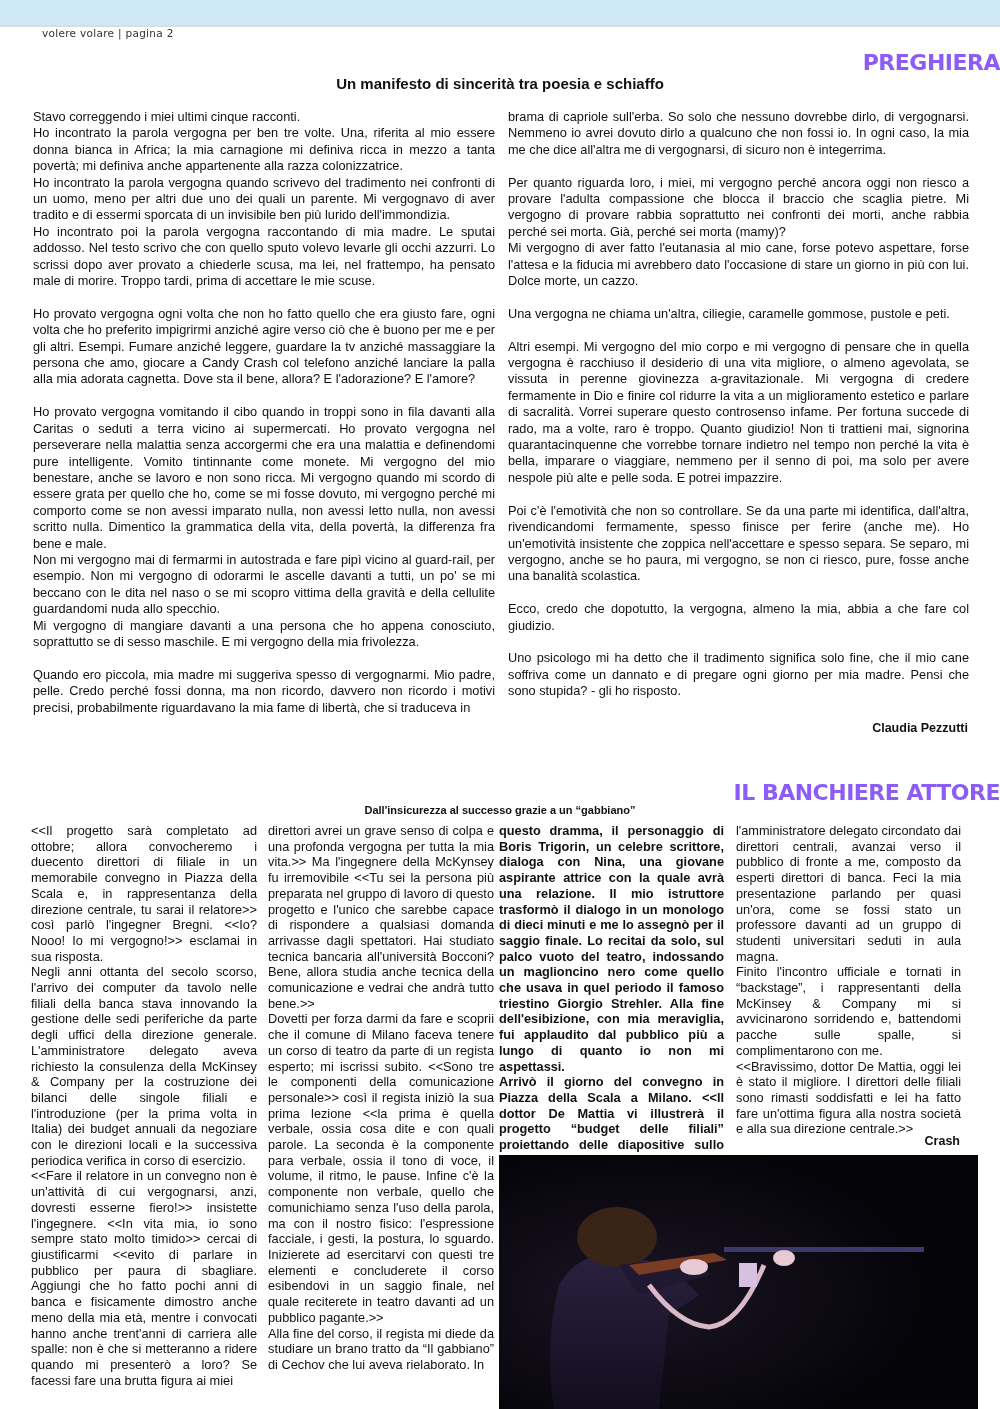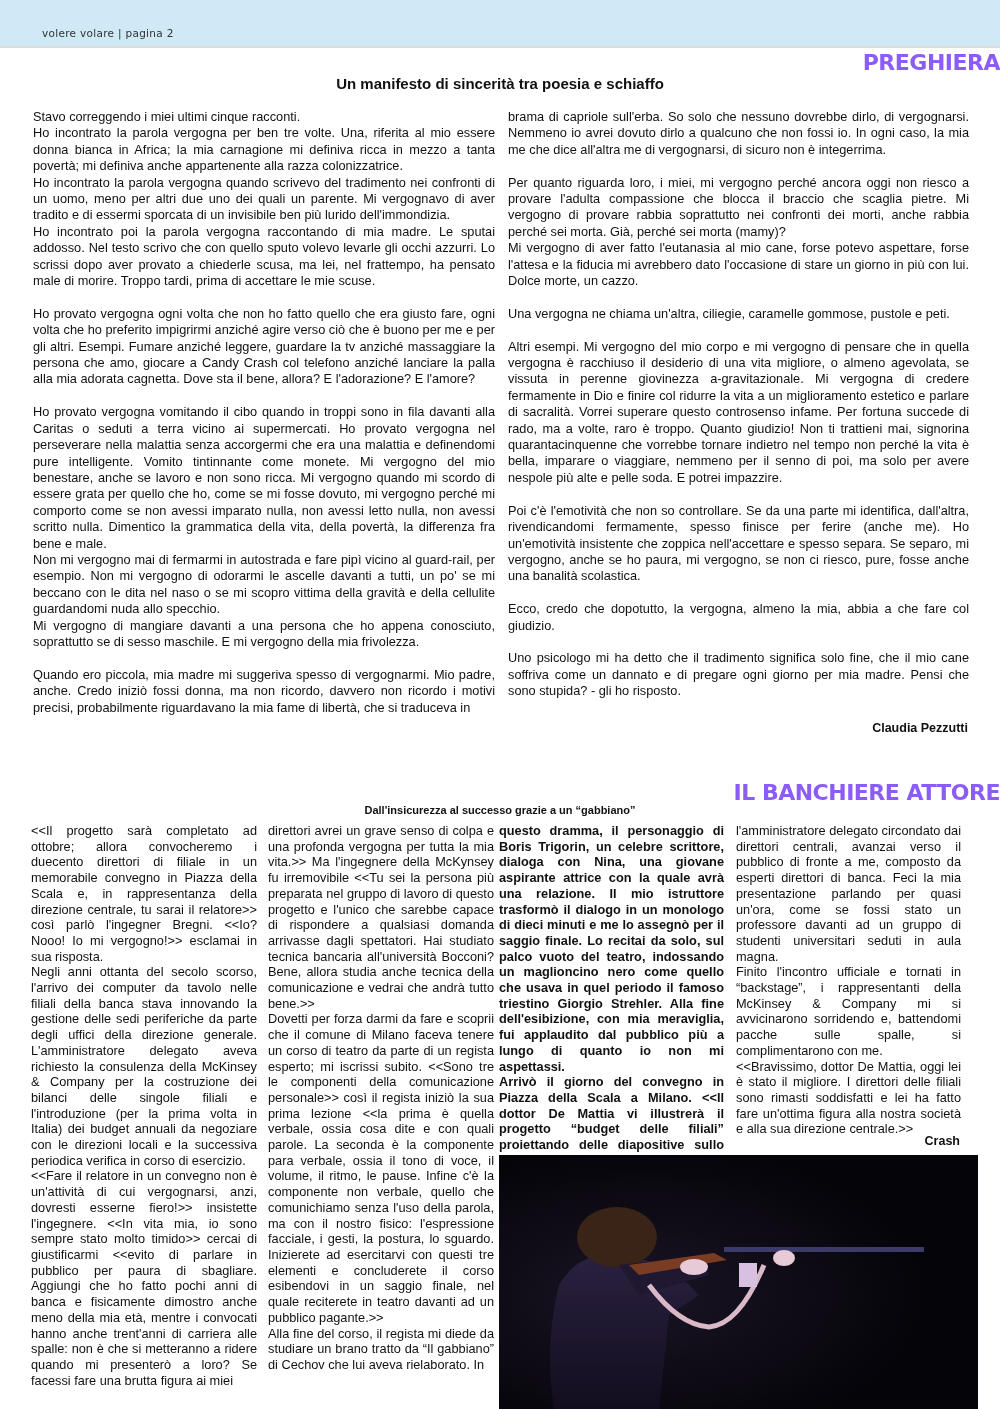--- a/index.html
+++ b/index.html
@@ -1,20 +1,20 @@
 <!DOCTYPE html>
 <html><head>
 <meta charset="utf-8">
 <style>
   * { margin:0; padding:0; box-sizing:border-box; }
   html, body { width:1000px; height:1409px; background:#ffffff; overflow:hidden; }
   body { position:relative; font-family:"Liberation Sans", sans-serif; color:#111; }
 
   .topbar {
-    position:absolute; left:0; top:0; width:1000px; height:48px;
+    position:absolute; left:0; top:0; width:1000px; height:27px;
     background:#cfe9f7; border-bottom:2px solid #dcdcdc;
   }
   .topbar .running-head {
     position:absolute; left:42px; top:27px; font-size:10.5px; color:#333;
     letter-spacing:0.3px; font-family:"DejaVu Sans", sans-serif;
   }
 
   .headline {
     position:absolute; left:0; width:1000px; text-align:right;
     font-family:"DejaVu Sans", sans-serif; font-weight:bold; color:#8b5cf6;
@@ -72,21 +72,21 @@
 
 <div class="col" id="c1">
   <p>Stavo correggendo i miei ultimi cinque racconti.</p>
   <p>Ho incontrato la parola vergogna per ben tre volte. Una, riferita al mio essere donna bianca in Africa; la mia carnagione mi definiva ricca in mezzo a tanta povertà; mi definiva anche appartenente alla razza colonizzatrice.</p>
   <p>Ho incontrato la parola vergogna quando scrivevo del tradimento nei confronti di un uomo, meno per altri due uno dei quali un parente. Mi vergognavo di aver tradito e di essermi sporcata di un invisibile ben più lurido dell'immondizia.</p>
   <p>Ho incontrato poi la parola vergogna raccontando di mia madre. Le sputai addosso. Nel testo scrivo che con quello sputo volevo levarle gli occhi azzurri. Lo scrissi dopo  aver provato a chiederle scusa, ma lei, nel frattempo, ha pensato male di morire. Troppo tardi, prima di accettare le mie scuse.</p>
   <p class="gap">Ho provato vergogna ogni volta che non ho fatto quello che era giusto fare, ogni volta che ho preferito impigrirmi anziché agire verso ciò che è buono per me e per gli altri. Esempi. Fumare anziché leggere, guardare la tv anziché massaggiare la persona che amo, giocare a  Candy Crash col telefono anziché lanciare la palla alla mia adorata cagnetta. Dove sta il bene, allora? E l'adorazione? E l'amore?</p>
   <p class="gap">Ho provato vergogna vomitando il cibo quando in troppi sono in fila davanti alla Caritas o seduti a terra vicino ai supermercati. Ho provato vergogna nel perseverare nella malattia senza accorgermi che era una malattia e definendomi pure intelligente. Vomito tintinnante come monete. Mi vergogno del mio benestare, anche se lavoro e non sono ricca. Mi vergogno quando mi scordo di essere grata per quello che ho, come se mi fosse dovuto, mi vergogno perché mi comporto come se non avessi imparato nulla, non avessi letto nulla, non avessi scritto nulla. Dimentico la grammatica della vita, della povertà, la differenza fra bene e male.</p>
   <p>Non mi vergogno mai di fermarmi in autostrada e fare pipì vicino al guard-rail, per esempio. Non mi vergogno di odorarmi le ascelle davanti a tutti, un po' se mi beccano con le dita nel naso o se mi scopro vittima della gravità e della cellulite guardandomi nuda allo specchio.</p>
   <p>Mi vergogno di mangiare davanti a una persona che ho appena conosciuto, soprattutto se di sesso maschile. E mi vergogno della mia frivolezza.</p>
-  <p class="gap">Quando ero piccola, mia madre mi suggeriva spesso di vergognarmi. Mio padre, anche. Credo iniziò fossi donna, ma non ricordo, davvero non ricordo i motivi precisi, probabilmente riguardavano la mia fame di libertà, che si traduceva in</p>
+  <p class="gap">Quando ero piccola, mia madre mi suggeriva spesso di vergognarmi. Mio padre, pelle. Credo perché fossi donna, ma non ricordo, davvero non ricordo i motivi precisi, probabilmente riguardavano la mia fame di libertà, che si traduceva in</p>
 </div>
 
 <div class="col" id="c2">
   <p>brama di capriole sull'erba. So solo che nessuno dovrebbe dirlo, di vergognarsi. Nemmeno io avrei dovuto dirlo a qualcuno che non fossi io. In ogni caso, la mia me che dice all'altra me di vergognarsi, di sicuro non è integerrima.</p>
   <p class="gap">Per quanto riguarda loro, i miei, mi vergogno perché ancora oggi non riesco a provare l'adulta compassione che blocca il braccio che scaglia pietre. Mi vergogno di provare rabbia soprattutto nei confronti dei morti, anche rabbia perché sei morta. Già, perché sei morta (mamy)?</p>
   <p>Mi vergogno di aver fatto l'eutanasia al mio cane, forse potevo aspettare, forse l'attesa e la fiducia mi avrebbero dato l'occasione di stare un giorno in più con lui. Dolce morte, un cazzo.</p>
   <p class="gap">Una vergogna ne chiama un'altra, ciliegie, caramelle gommose, pustole e peti.</p>
   <p class="gap">Altri esempi. Mi vergogno del mio corpo e mi vergogno di pensare che in quella vergogna è racchiuso il desiderio di una vita migliore, o almeno agevolata, se vissuta in perenne giovinezza a-gravitazionale.  Mi vergogna di credere fermamente in Dio e finire col ridurre la vita a un miglioramento estetico e parlare di sacralità. Vorrei superare questo controsenso infame. Per fortuna succede di rado, ma a volte, raro è troppo. Quanto giudizio! Non ti trattieni mai, signorina quarantacinquenne che vorrebbe tornare indietro nel tempo non perché la vita è bella, imparare o viaggiare, nemmeno per il senno di poi, ma solo per avere nespole più alte e pelle soda. E potrei impazzire.</p>
   <p class="gap">Poi c'è l'emotività che non so controllare. Se da una parte mi identifica, dall'altra, rivendicandomi fermamente, spesso finisce per ferire (anche me). Ho un'emotività insistente che zoppica nell'accettare e spesso separa. Se separo, mi vergogno, anche se ho paura, mi vergogno, se non ci riesco, pure, fosse anche una banalità scolastica.</p>
   <p class="gap">Ecco, credo che dopotutto, la vergogna, almeno la mia, abbia a che fare col giudizio.</p>

